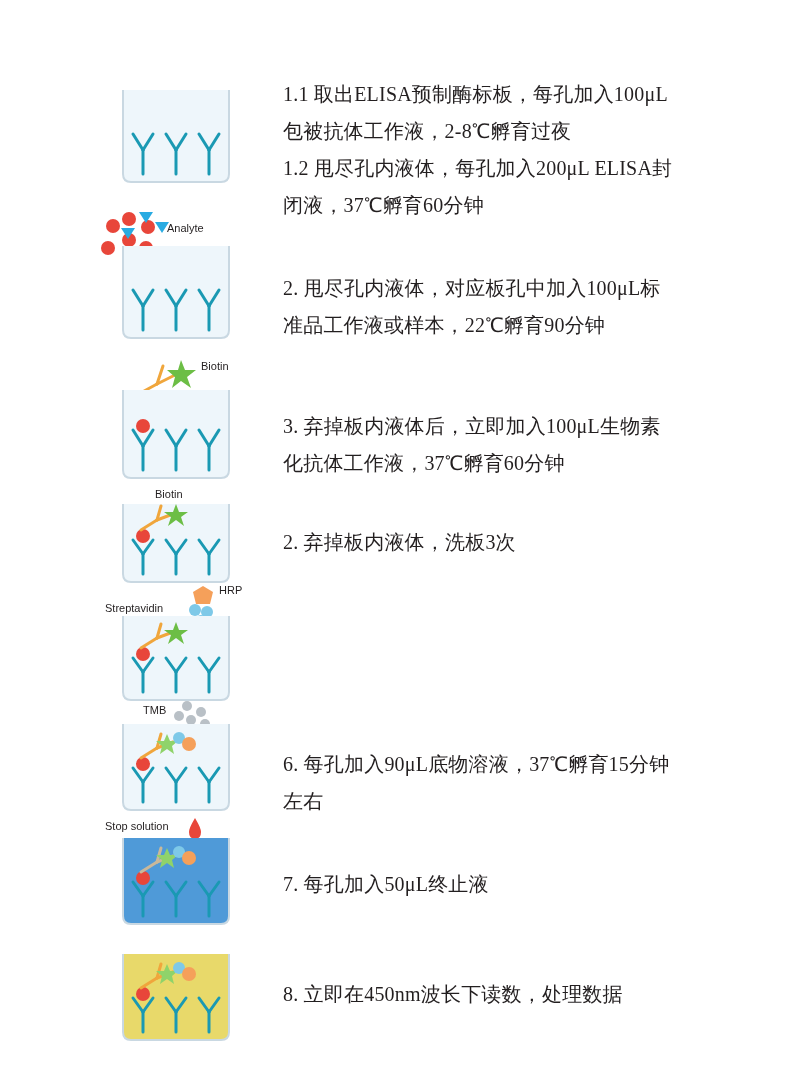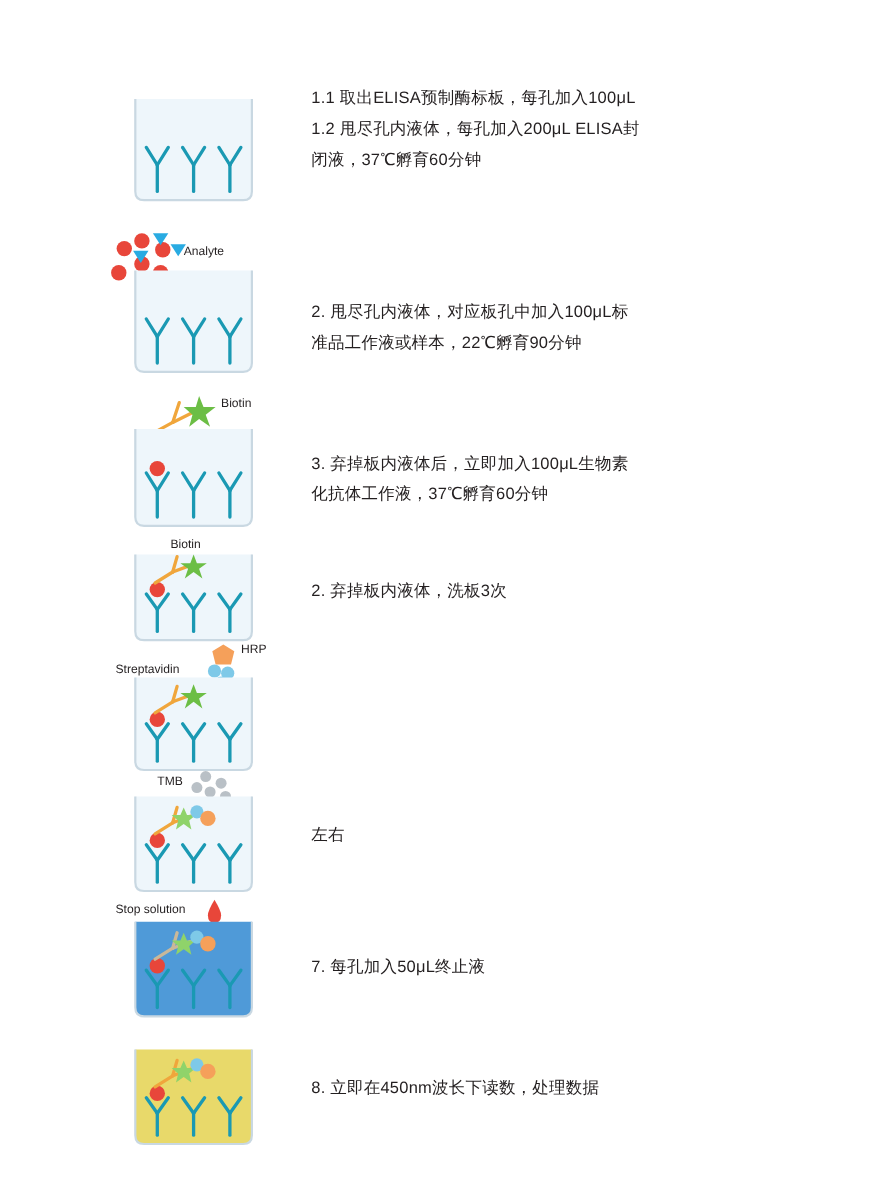--- a/index.html
+++ b/index.html
@@ -28,24 +28,25 @@
   .art {
     position: absolute;
     left: 95px;
     top: 0;
     width: 180px;
   }
   .text {
     position: absolute;
     left: 283px;
     width: 420px;
-    font-size: 15px;
+    font-size: 20px;
     line-height: 1.85;
     color: #231f20;
     letter-spacing: 0.2px;
+    font-family: Liberation Serif, serif;
   }
   .text p {
     margin: 0;
   }
   svg { display: block; overflow: visible; }
 </style>
 </head>
 <body>
 
 <div id="diagram">
@@ -71,20 +72,21 @@
           <g>
               <path d="M114 96 L114 72"></path>
               <path d="M114 72 L104 56"></path>
               <path d="M114 72 L124 56"></path>
             </g>
         </g>
       </svg>
     </div>
     <div class="text" style="top:-2px;">
       <p>1.1 取出ELISA预制酶标板，每孔加入100μL</p>
+      <p>包被抗体工作液，2-8℃孵育过夜</p>
       <p>1.2 甩尽孔内液体，每孔加入200μL ELISA封</p>
       <p>闭液，37℃孵育60分钟</p>
     </div>
   </div>
 
   <div class="step-row" style="top:210px;">
     <div class="art">
       <svg width="180" height="130" viewBox="0 0 180 130">
 
         <g>
@@ -294,20 +296,21 @@
           <path d="M46 60 L62 50"></path>
             <path d="M62 50 L78 44"></path>
             <path d="M62 50 L66 36"></path>
         </g>
         <polygon points="72,36 75,43 83,43 77,48 79,56 72,51 65,56 67,48 61,43 69,43" fill="#8fd36a"></polygon>
         <circle cx="84" cy="40" r="6" fill="#7ec9e8"></circle>
         <circle cx="94" cy="46" r="7" fill="#f5a05a"></circle>
       </svg>
     </div>
     <div class="text" style="top:48px;">
+      <p>6. 每孔加入90μL底物溶液，37℃孵育15分钟</p>
       <p>左右</p>
     </div>
   </div>
 
   <div class="step-row" style="top:812px;">
     <div class="art">
       <svg width="180" height="120" viewBox="0 0 180 120">
         <text x="10" y="18" font-family="Liberation Sans, sans-serif" font-size="11" fill="#231f20">Stop solution</text>
         <path d="M100 6 Q106 16 106 20 Q106 27 100 27 Q94 27 94 20 Q94 16 100 6 Z" fill="#e8463a"></path>
         <path d="M102 32 Q100 52 88 56" stroke="#231f20" stroke-width="2" fill="none"></path>

